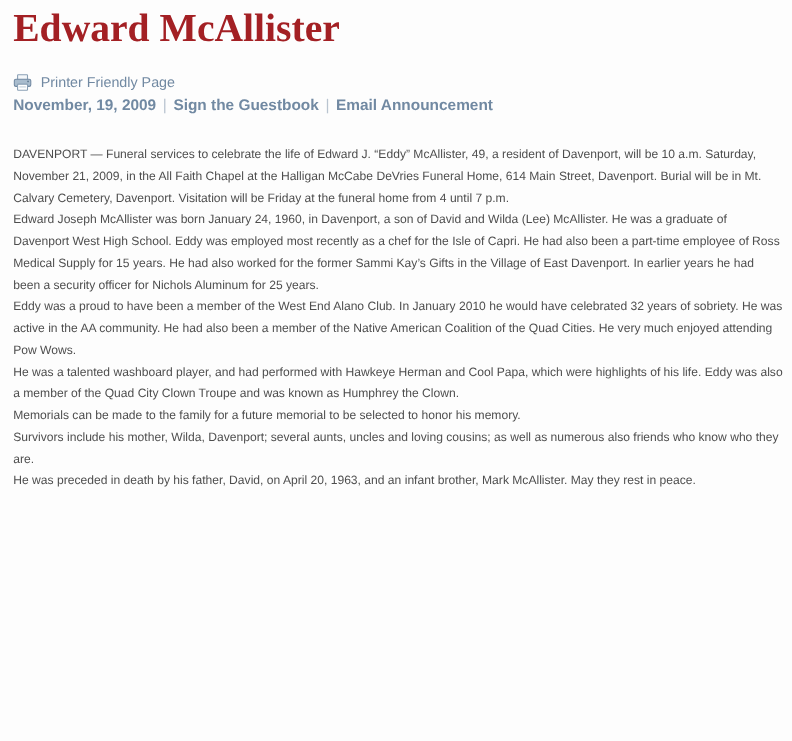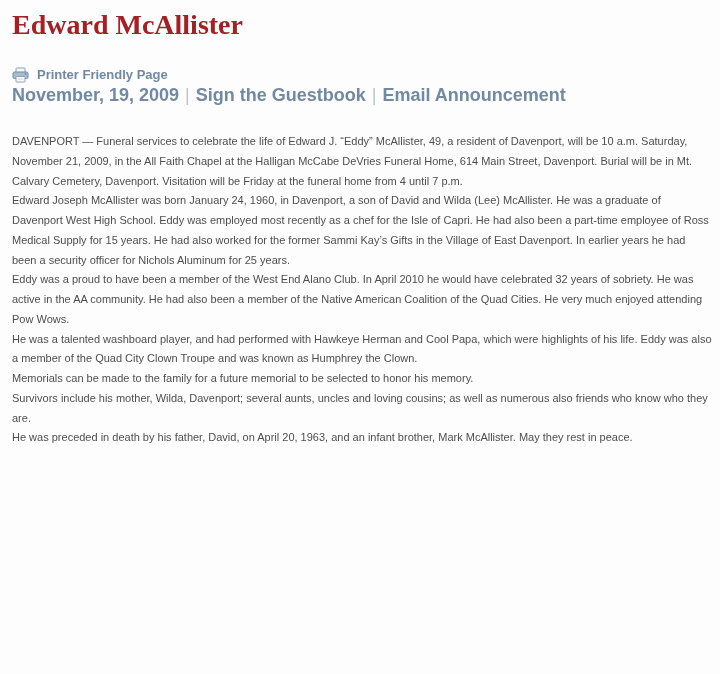--- a/index.html
+++ b/index.html
@@ -6,50 +6,50 @@
   html, body { width: 720px; height: 674px; overflow: hidden; }
   body {
     background: var(--background, #fdfdfd);
     font-family: "Liberation Sans", sans-serif;
   }
   .page { padding: 8px 8px 0 12px; width: 720px; }
 
   h1.page-title {
     font-family: "Liberation Serif", "DejaVu Serif", serif;
     font-weight: bold;
-    font-size: 28px;
+    font-size: 36px;
     line-height: 34px;
     color: var(--title-red, #a32024);
     margin: 0 0 13px 0;
   }
 
   .printer-row {
     display: flex;
     align-items: center;
     height: 18px;
     margin-bottom: 15px;
   }
   .printer-row a {
     display: flex;
     align-items: center;
     gap: 8px;
     text-decoration: none;
     color: var(--link-blue, #7189a2);
-    font-weight: bold;
+    font-weight: normal;
     font-size: 13px;
     cursor: pointer;
     margin-top: 21px;
   }
   .printer-icon-svg { display: block; }
 
   .meta-bar {
     height: 14px;
     line-height: 14px;
     margin-bottom: 30px;
-    font-size: 18px;
+    font-size: 14px;
     font-weight: bold;
     color: var(--link-blue, #7189a2);
   }
   .meta-bar a {
     color: var(--link-blue, #7189a2);
     text-decoration: none;
     cursor: pointer;
   }
   .meta-sep {
     color: var(--separator-gray, #b9c4d0);
@@ -92,20 +92,20 @@
     </a>
   </div>
 
   <div class="meta-bar">
     <span>November, 19, 2009</span><span class="meta-sep">|</span><a href="#">Sign the Guestbook</a><span class="meta-sep">|</span><a href="#">Email Announcement</a>
   </div>
 
   <div class="content">
     <p>DAVENPORT — Funeral services to celebrate the life of Edward J. “Eddy” McAllister, 49, a resident of Davenport, will be 10 a.m. Saturday, November 21, 2009, in the All Faith Chapel at the Halligan McCabe DeVries Funeral Home, 614 Main Street, Davenport. Burial will be in Mt. Calvary Cemetery, Davenport. Visitation will be Friday at the funeral home from 4 until 7 p.m.</p>
     <p>Edward Joseph McAllister was born January 24, 1960, in Davenport, a son of David and Wilda (Lee) McAllister. He was a graduate of Davenport West High School. Eddy was employed most recently as a chef for the Isle of Capri. He had also been a part-time employee of Ross Medical Supply for 15 years. He had also worked for the former Sammi Kay’s Gifts in the Village of East Davenport. In earlier years he had been a security officer for Nichols Aluminum for 25 years.</p>
-    <p>Eddy was a proud to have been a member of the West End Alano Club. In April 2010 he would have celebrated 32 years of sobriety. He was active in the AA community. He had also been a member of the Native American Coalition of the Quad Cities. He very much enjoyed attending Pow Wows.</p>
+    <p>Eddy was a proud to have been a member of the West End Alano Club. In January 2010 he would have celebrated 32 years of sobriety. He was active in the AA community. He had also been a member of the Native American Coalition of the Quad Cities. He very much enjoyed attending Pow Wows.</p>
     <p>He was a talented washboard player, and had performed with Hawkeye Herman and Cool Papa, which were highlights of his life. Eddy was also a member of the Quad City Clown Troupe and was known as Humphrey the Clown.</p>
     <p>Memorials can be made to the family for a future memorial to be selected to honor his memory.</p>
     <p>Survivors include his mother, Wilda, Davenport; several aunts, uncles and loving cousins; as well as numerous also friends who know who they are.</p>
     <p>He was preceded in death by his father, David, on April 20, 1963, and an infant brother, Mark McAllister. May they rest in peace.</p>
   </div>
 
 </div>
 
 </body></html>

